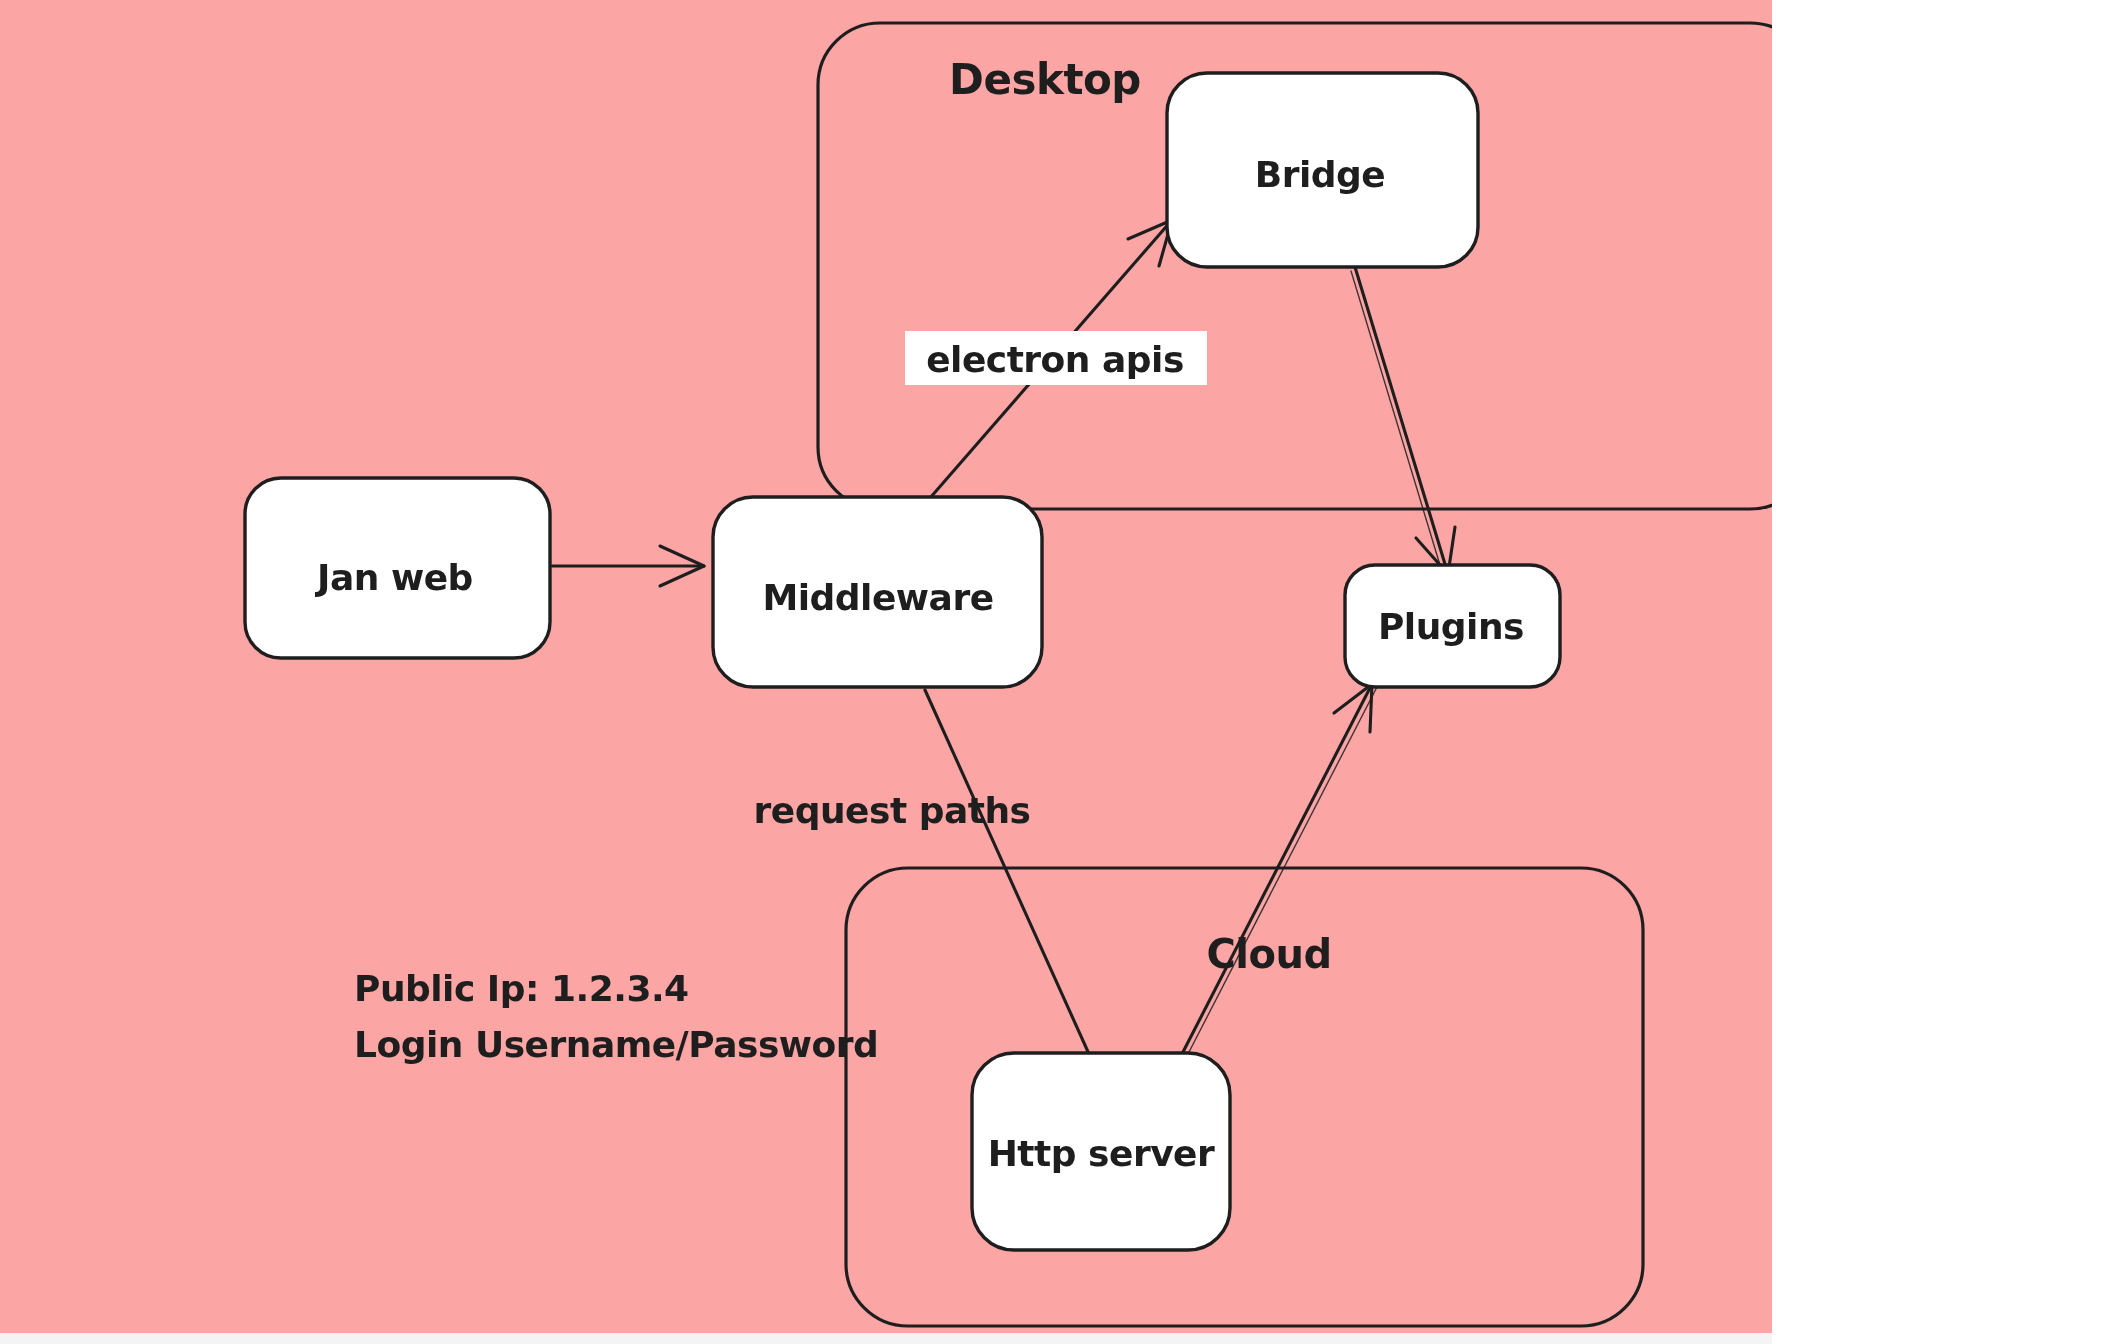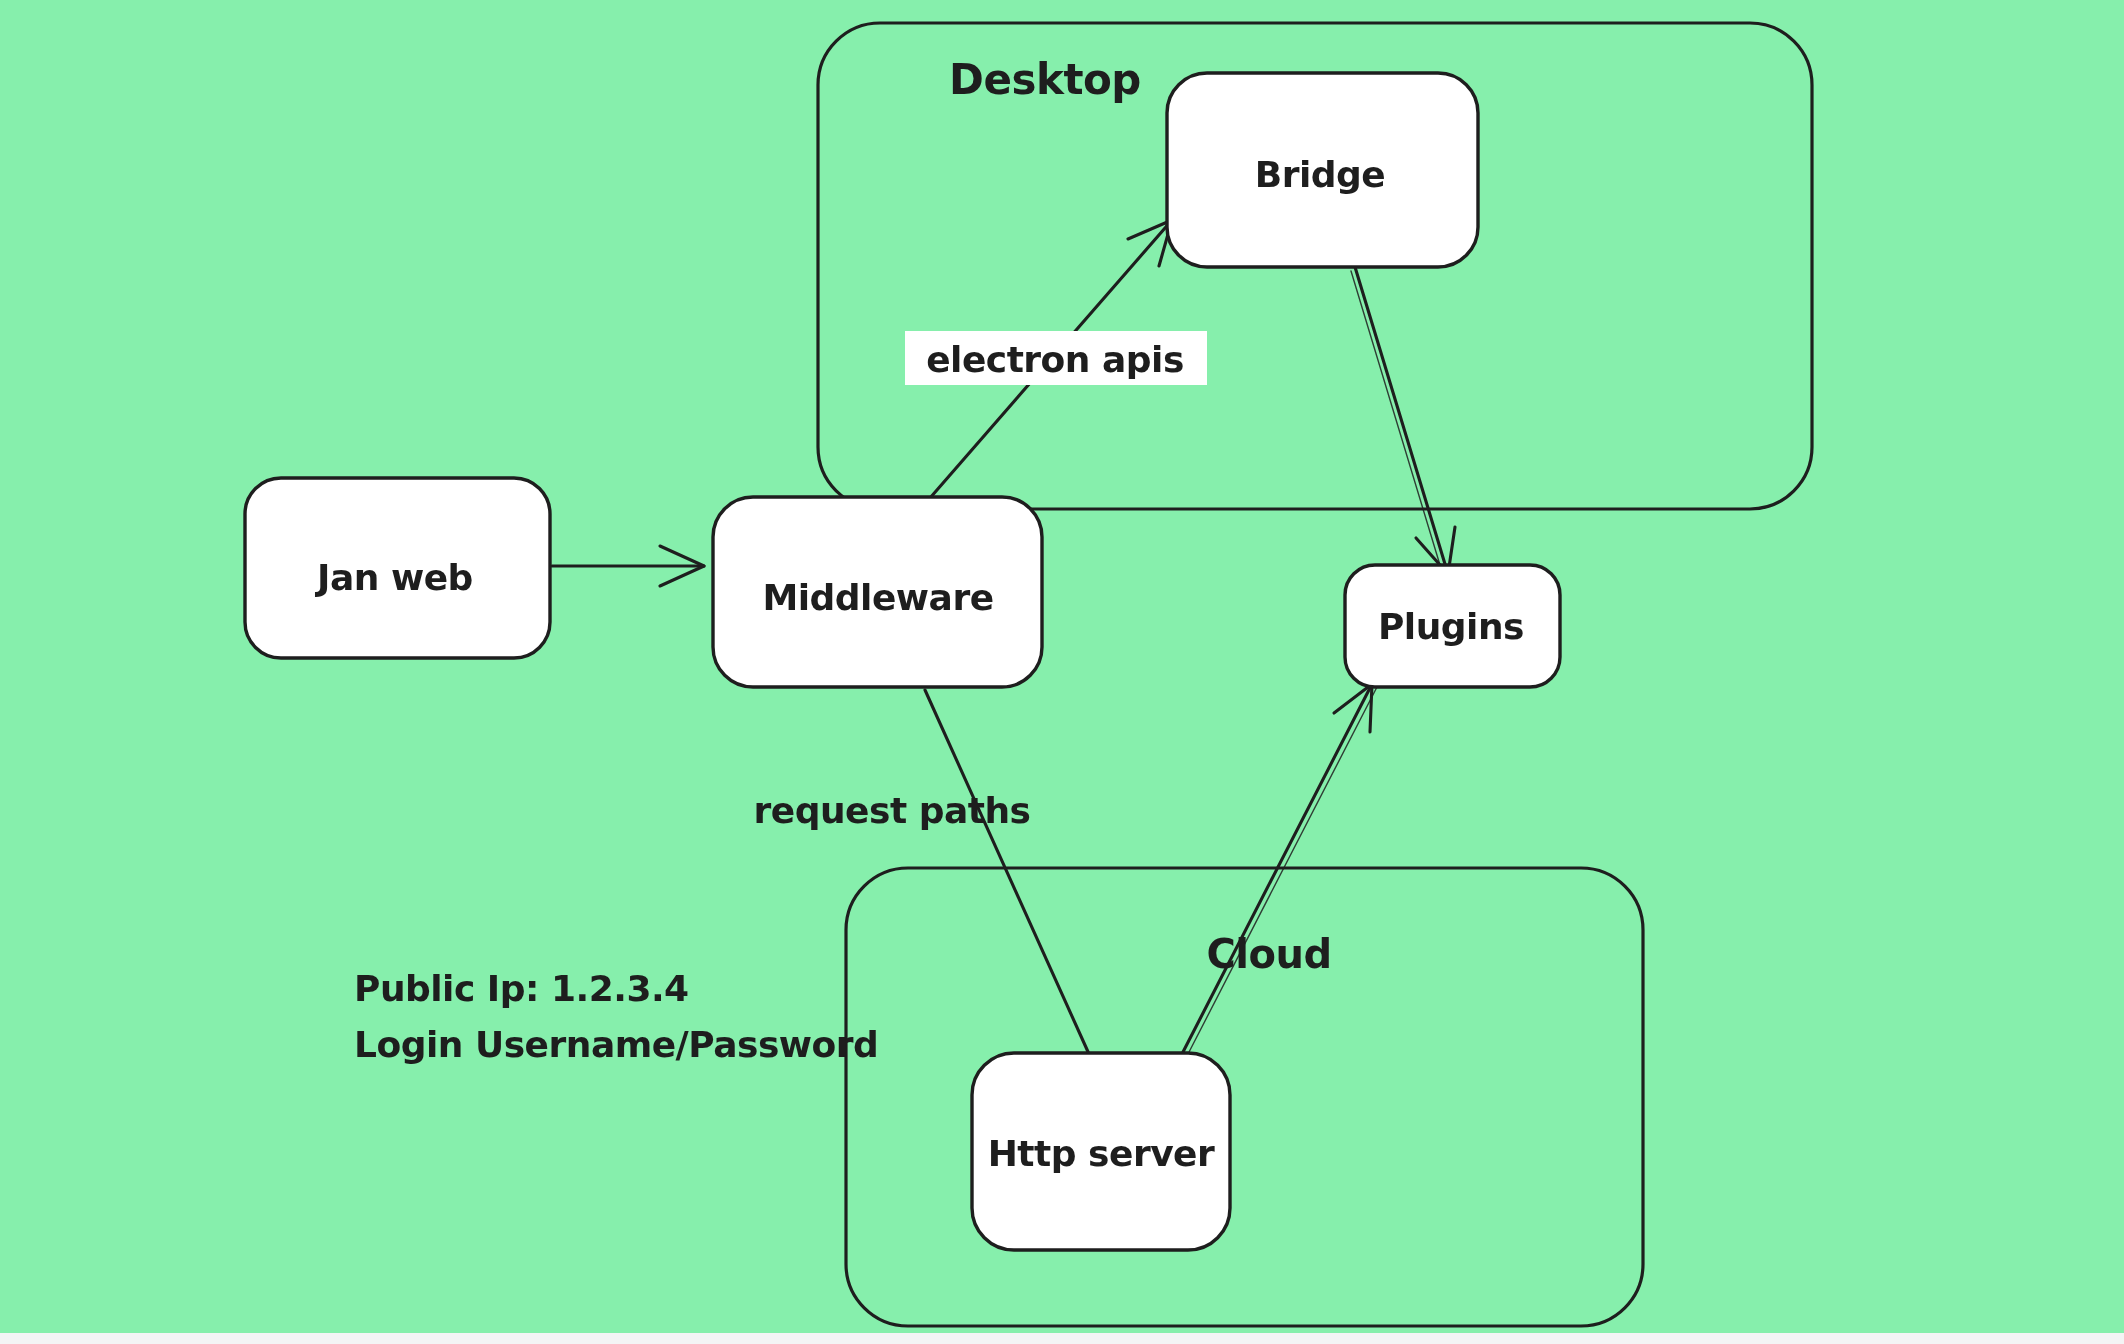--- a/index.html
+++ b/index.html
@@ -1,21 +1,22 @@
 <!DOCTYPE html>
 <html><head>
 <meta charset="utf-8">
 <style>
   html, body { margin: 0; padding: 0; background: #ffffff; }
   .stage {
     position: relative;
-    width: 2124px;
+    width: 1736px;
     height: 1344px;
-    background: #86efac;
+    background: #fca5a5;
     overflow: hidden;
+    padding-left: 36px;
   }
   svg { position: absolute; left: 0; top: 0; }
   .sketch-text {
     font-family: "DejaVu Sans", "Liberation Sans", sans-serif;
     font-weight: 600;
     fill: #1e1e1e;
     letter-spacing: -0.5px;
   }
   .shape { fill: #ffffff; stroke: #1e1e1e; stroke-width: 3.4; }
   .container-shape { fill: none; stroke: #1e1e1e; stroke-width: 3.2; }

